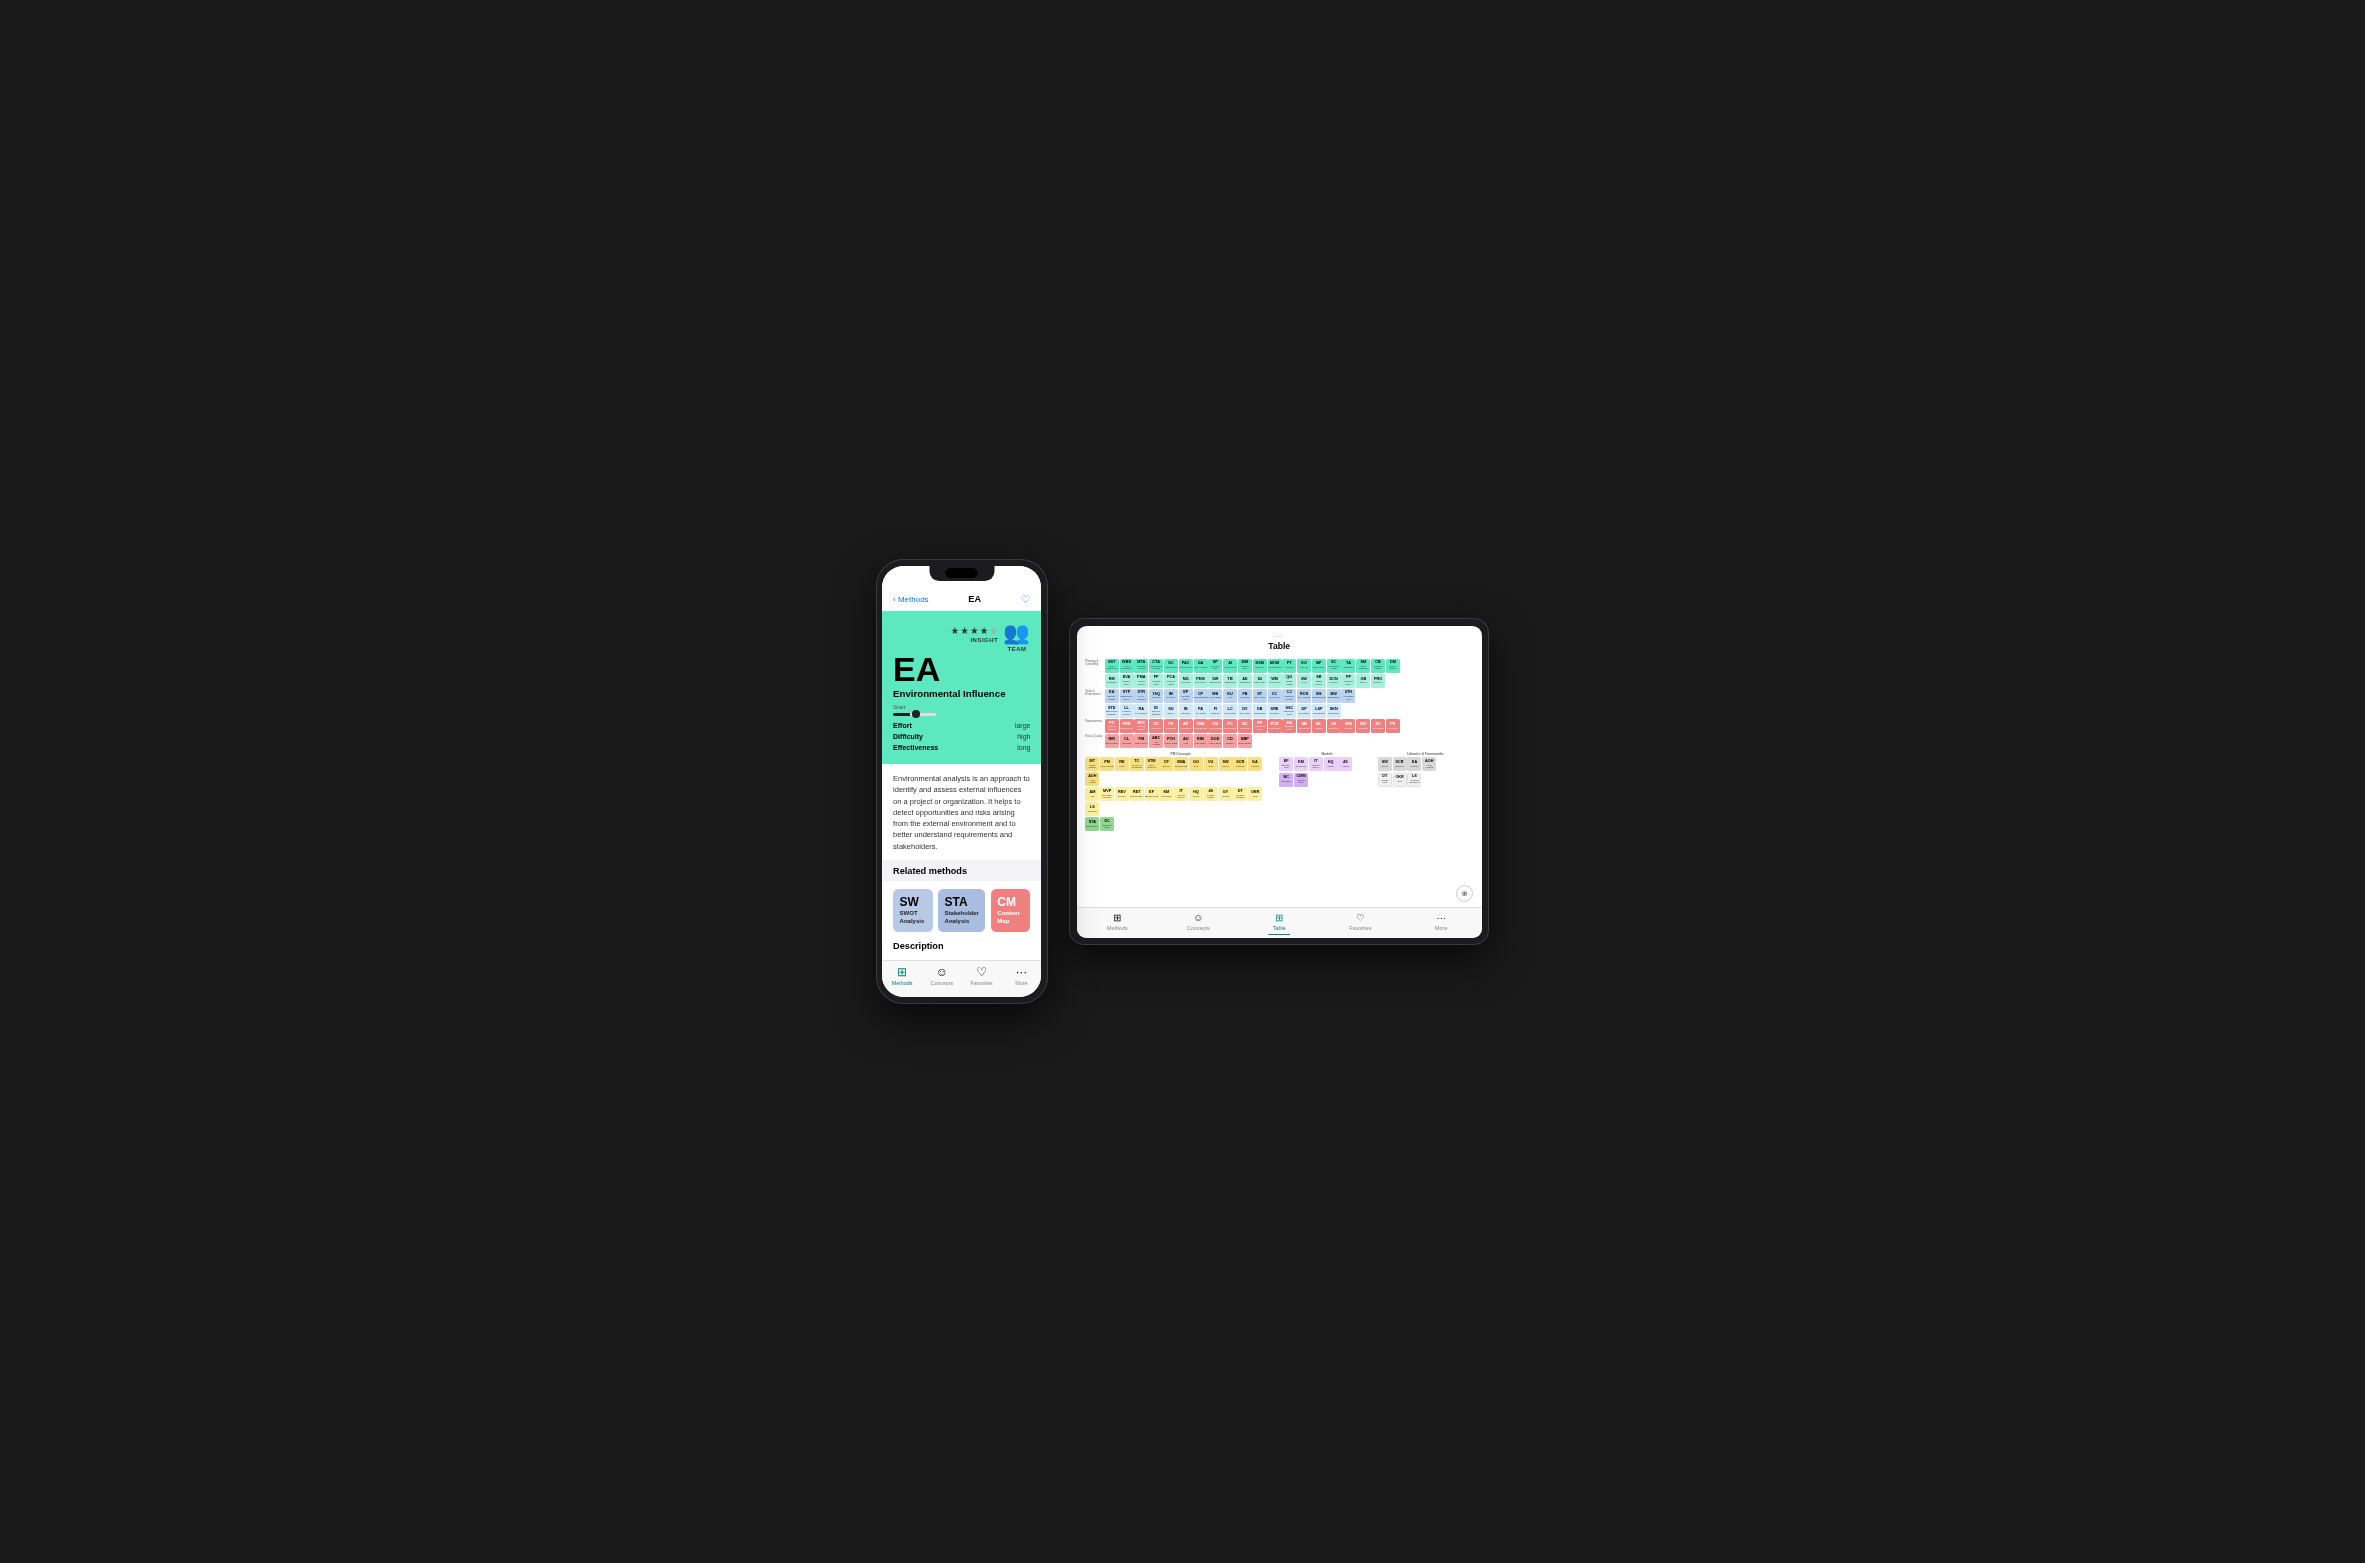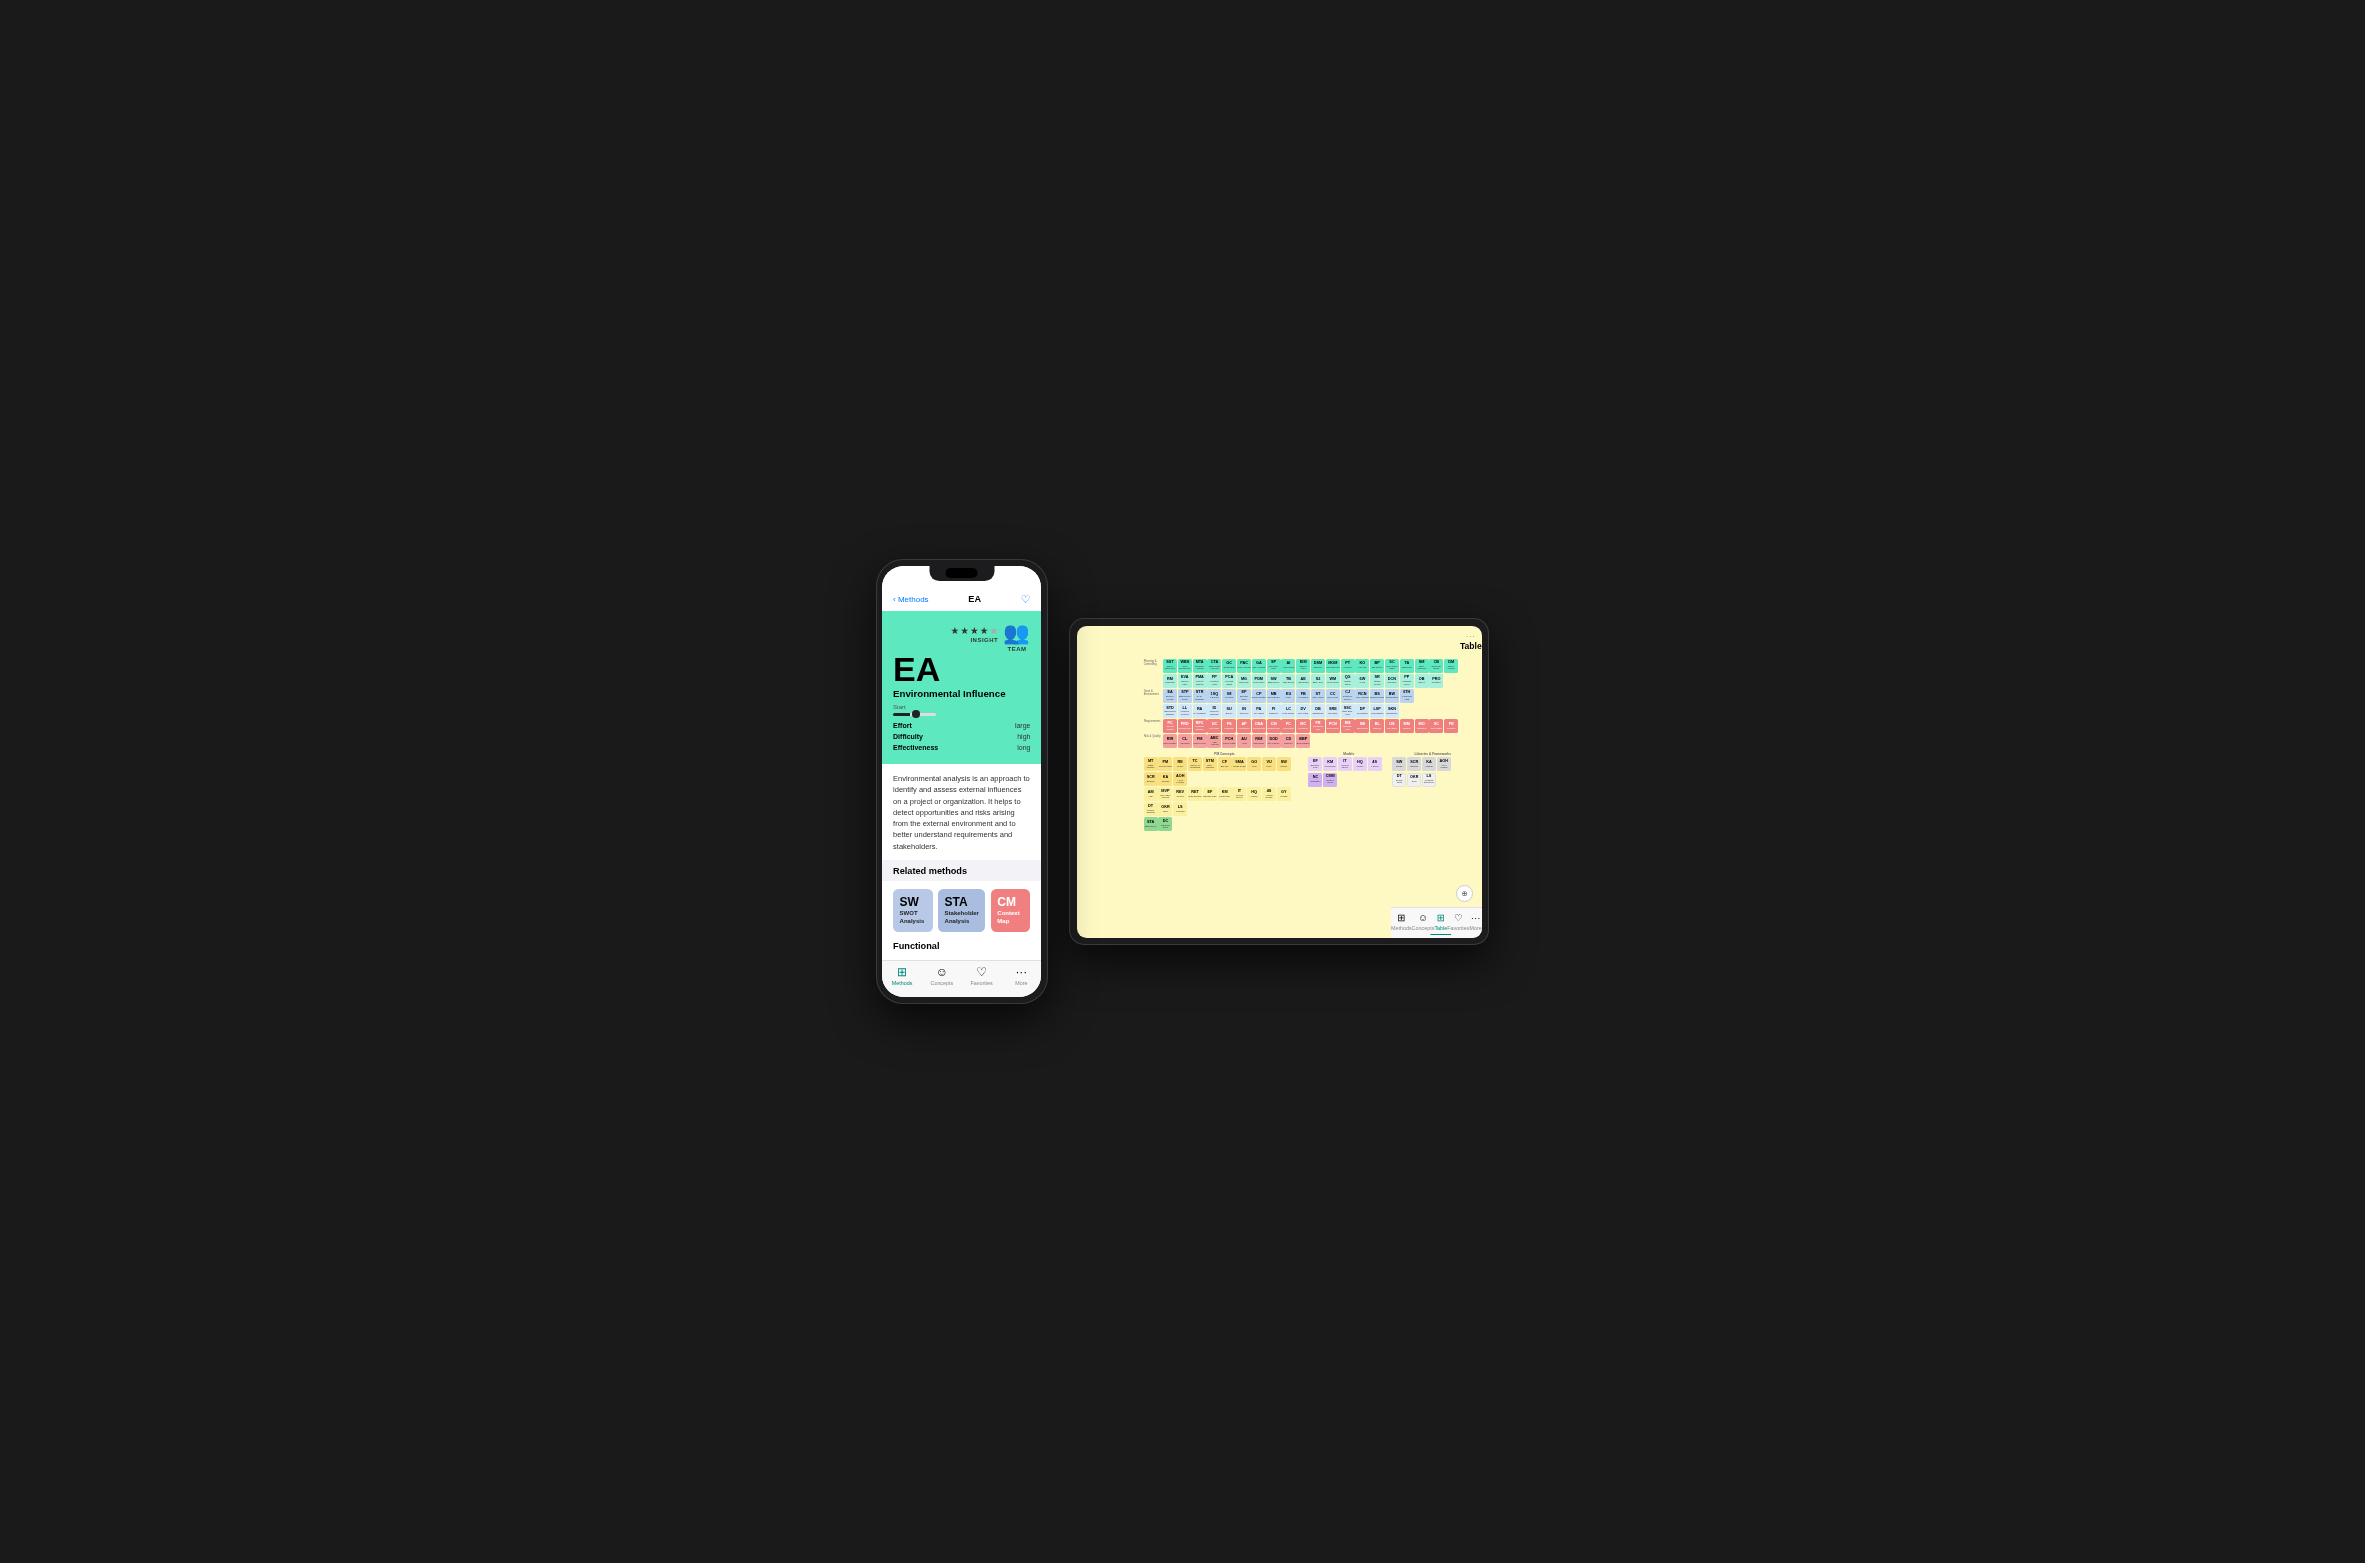--- a/index.html
+++ b/index.html
@@ -252,27 +252,26 @@
     
     .tablet {
       width: 420px;
       background: #1c1c1e;
       border-radius: 15px;
       padding: 7.5px;
       box-shadow: 0 16px 43px rgba(0,0,0,0.7), inset 0 0 0 1.1px #3a3a3c;
       flex-shrink: 0;
     }
     .tablet-screen {
-      background: #fef9c3;
+      background: #ffffff;
       border-radius: 9.7px;
       overflow: hidden;
       display: flex;
       flex-direction: column;
       min-height: 312px;
-      align-items: flex-end;
     }
     .tablet-title-bar {
       padding: 7.5px 0 3.2px;
       text-align: center;
       position: relative;
     }
     .tablet-dots {
       font-size: 6.5px;
       color: #888;
       letter-spacing: 1.1px;
@@ -473,21 +472,21 @@
           </div>
           <div class="related-card blue2">
             <div class="related-card-acronym">STA</div>
             <div class="related-card-name">Stakeholder Analysis</div>
           </div>
           <div class="related-card pink">
             <div class="related-card-acronym" style="color:#fff;">CM</div>
             <div class="related-card-name" style="color:#fff;">Context Map</div>
           </div>
         </div>
-        <div class="desc-header">Functional</div>
+        <div class="desc-header">Description</div>
       </div>
 
       <div class="phone-tabbar">
         <div class="phone-tab active">
           <span class="phone-tab-icon" style="color:#00897b;">⊞</span>
           <span class="phone-tab-label" style="color:#00897b;">Methods</span>
         </div>
         <div class="phone-tab">
           <span class="phone-tab-icon">☺</span>
           <span class="phone-tab-label">Concepts</span>

